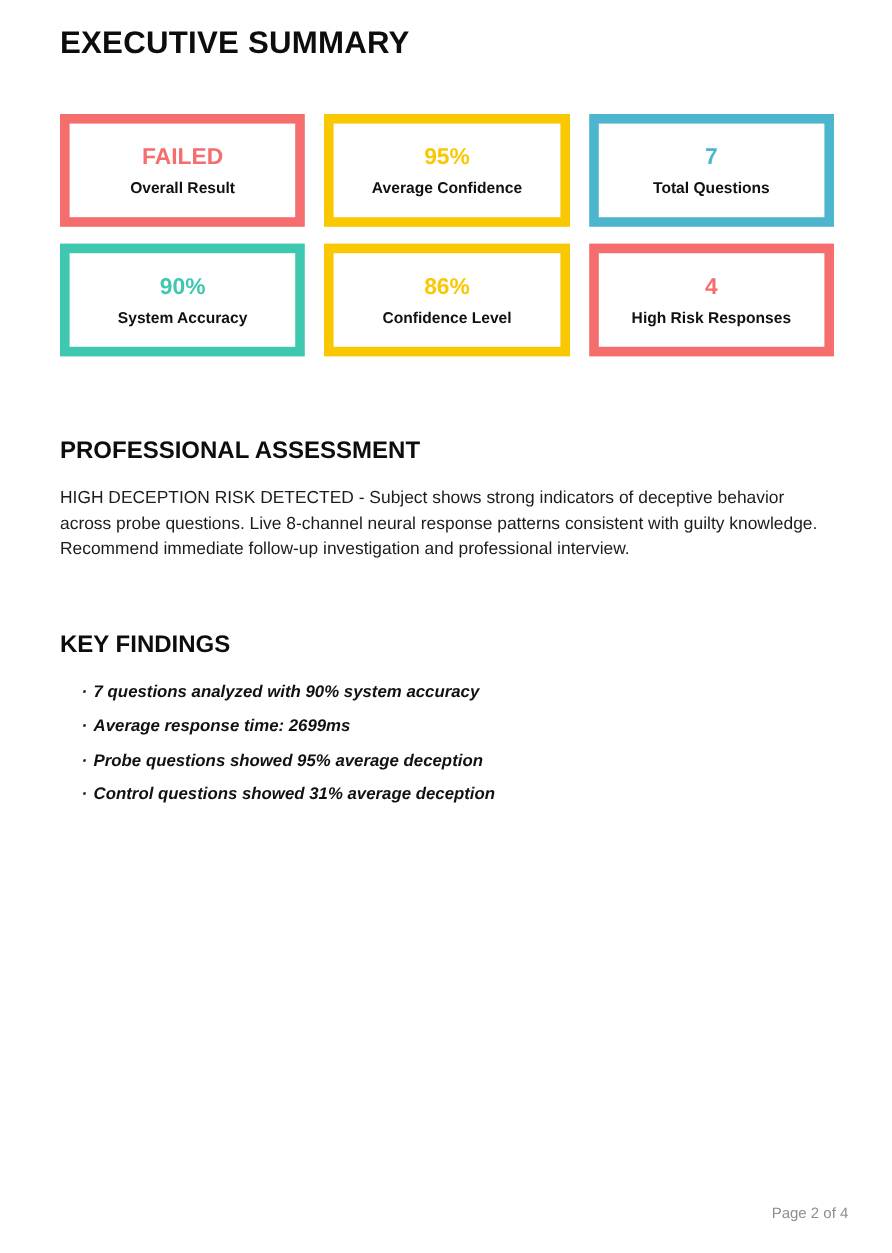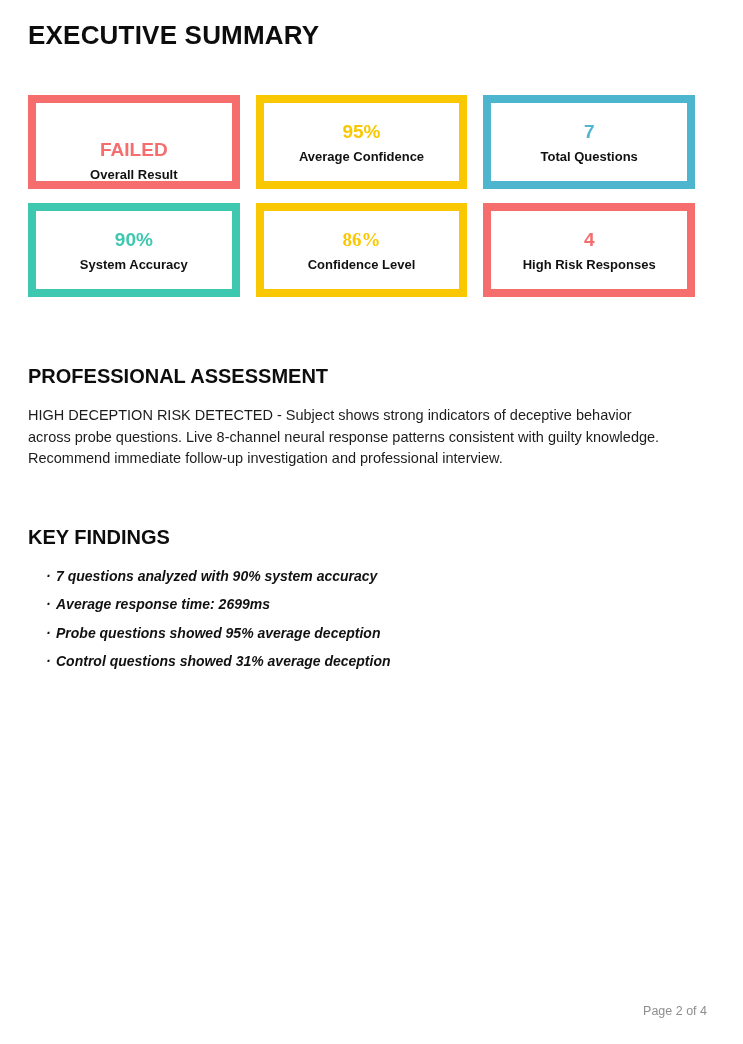--- a/index.html
+++ b/index.html
@@ -10,21 +10,21 @@
     position: relative;
     font-family: "Liberation Sans", sans-serif;
     color: #111111;
     overflow: hidden;
   }
   .page {
     width: 743px;
     height: 892px;
     background: #ffffff;
     position: relative;
-    padding: 18px 48px 0 28px;
+    padding: 18px 48px 0 50px;
   }
   .page-title {
     font-size: 26px;
     font-weight: bold;
     letter-spacing: 0.2px;
     color: #0d0d0d;
     margin-top: 2px;
   }
   .cards {
     margin-top: 44px;
@@ -95,38 +95,38 @@
   }
 </style>
 </head>
 <body>
 
 <div class="page">
 
   <h1 class="page-title">EXECUTIVE SUMMARY</h1>
 
   <div class="cards" id="cards">
-      <div class="stat-card" style="border-color: rgb(246, 109, 109); justify-content: flex-end;">
+      <div class="stat-card" style="border-color: rgb(246, 109, 109);">
         <div class="stat-value" style="color: rgb(246, 109, 109);">FAILED</div>
         <div class="stat-label">Overall Result</div>
       </div>
       <div class="stat-card" style="border-color: rgb(249, 200, 2);">
         <div class="stat-value" style="color: rgb(249, 200, 2);">95%</div>
         <div class="stat-label">Average Confidence</div>
       </div>
       <div class="stat-card" style="border-color: rgb(78, 181, 206);">
         <div class="stat-value" style="color: rgb(78, 181, 206);">7</div>
         <div class="stat-label">Total Questions</div>
       </div>
       <div class="stat-card" style="border-color: rgb(63, 200, 176);">
         <div class="stat-value" style="color: rgb(63, 200, 176);">90%</div>
         <div class="stat-label">System Accuracy</div>
       </div>
       <div class="stat-card" style="border-color: rgb(249, 200, 2);">
-        <div class="stat-value" style="color: rgb(249, 200, 2); font-family: Liberation Serif, serif;">86%</div>
+        <div class="stat-value" style="color: rgb(249, 200, 2);">86%</div>
         <div class="stat-label">Confidence Level</div>
       </div>
       <div class="stat-card" style="border-color: rgb(246, 109, 109);">
         <div class="stat-value" style="color: rgb(246, 109, 109);">4</div>
         <div class="stat-label">High Risk Responses</div>
       </div>
     </div>
 
   <h2 class="section-heading assessment-heading">PROFESSIONAL ASSESSMENT</h2>
 

